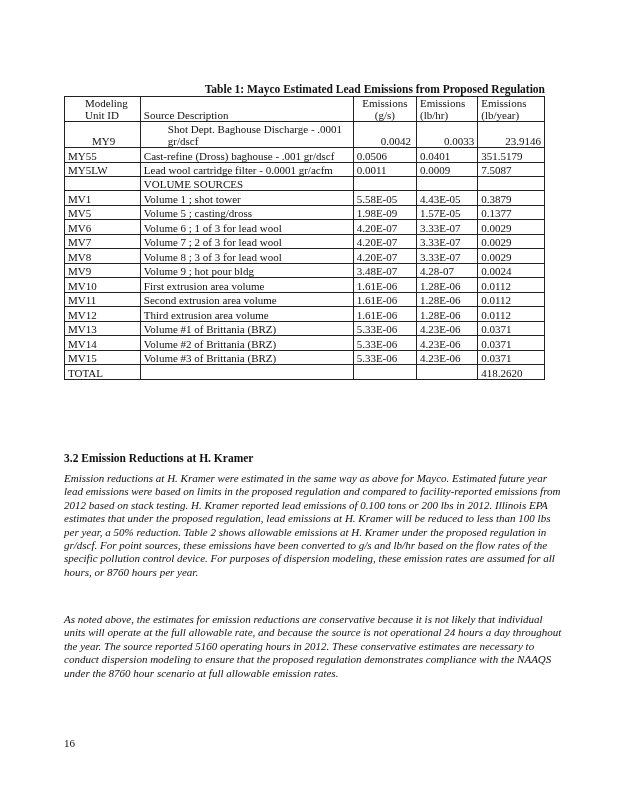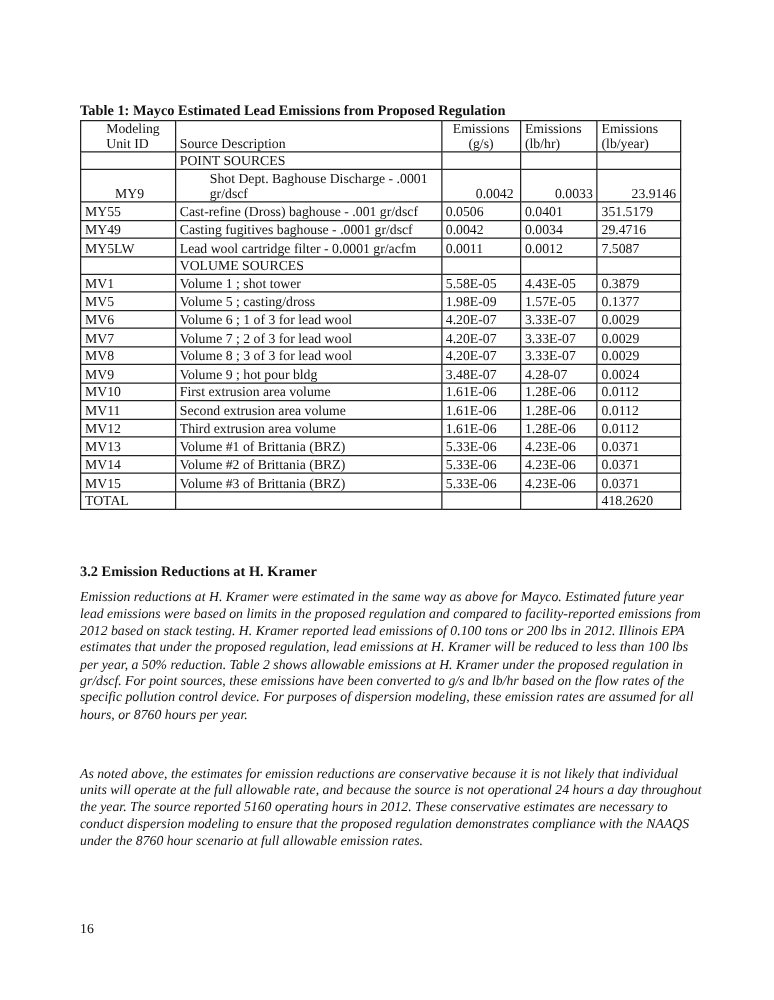--- a/index.html
+++ b/index.html
@@ -1,20 +1,20 @@
 <!DOCTYPE html>
 <html><head>
 <meta charset="utf-8">
 <style>
   html, body { margin:0; padding:0; background:#ffffff; }
   body { width:619px; height:800px; position:relative; overflow:hidden;
          font-family:"Liberation Serif", serif; color:#111; }
   .page { position:absolute; left:0; top:0; width:619px; height:800px; }
   .table-title { position:absolute; left:64px; width:481px; top:82px;
-                 text-align:left; font-weight:bold; font-size:11.5px; line-height:14px; }
+                 text-align:right; font-weight:bold; font-size:11.5px; line-height:14px; }
   table.emis { position:absolute; left:64px; top:96px; width:481px;
                border-collapse:collapse; font-size:11px; line-height:12px; }
   table.emis td { border:1px solid #222; padding:0 3px; vertical-align:bottom; white-space:nowrap; }
   table.emis td.c-id { width:59px;padding-left:20px; }
   table.emis td.c-desc { width:218px;margin-top:24px; }
   table.emis td.c-gs { width:58px;text-align:center; }
   table.emis td.c-lbhr { width:54px; }
   table.emis td.c-lbyr { width:56px; }
   tr.hdr td { height:24px; }
   tr.sec td { height:13px; }
@@ -35,53 +35,39 @@
 
   <table class="emis">
     <tbody id="tbody">
       <tr class="hdr">
         <td class="c-id wrap">Modeling Unit ID</td>
         <td class="c-desc">Source Description</td>
         <td class="c-gs wrap">Emissions (g/s)</td>
         <td class="c-lbhr wrap">Emissions (lb/hr)</td>
         <td class="c-lbyr wrap">Emissions (lb/year)</td>
       </tr>
-      <tr class="sec">
-        <td></td>
-        <td>POINT SOURCES</td>
-        <td></td>
-          <td></td>
-          <td></td>
-      </tr>
       <tr class="tall">
         <td>MY9</td>
         <td class="wrap">Shot Dept. Baghouse Discharge - .0001 gr/dscf</td>
         <td>0.0042</td>
         <td>0.0033</td>
         <td>23.9146</td>
       </tr>
       <tr class="r">
         <td>MY55</td>
         <td>Cast-refine (Dross) baghouse - .001 gr/dscf</td>
         <td>0.0506</td>
         <td>0.0401</td>
         <td>351.5179</td>
       </tr>
       <tr class="r">
-        <td>MY49</td>
-        <td>Casting fugitives baghouse - .0001 gr/dscf</td>
-        <td>0.0042</td>
-        <td>0.0034</td>
-        <td>29.4716</td>
-      </tr>
-      <tr class="r">
         <td>MY5LW</td>
         <td>Lead wool cartridge filter - 0.0001 gr/acfm</td>
         <td>0.0011</td>
-        <td>0.0012</td>
+        <td>0.0009</td>
         <td>7.5087</td>
       </tr>
       <tr class="sec">
         <td></td>
         <td>VOLUME SOURCES</td>
         <td></td>
           <td></td>
           <td></td>
       </tr>
       <tr class="r">

